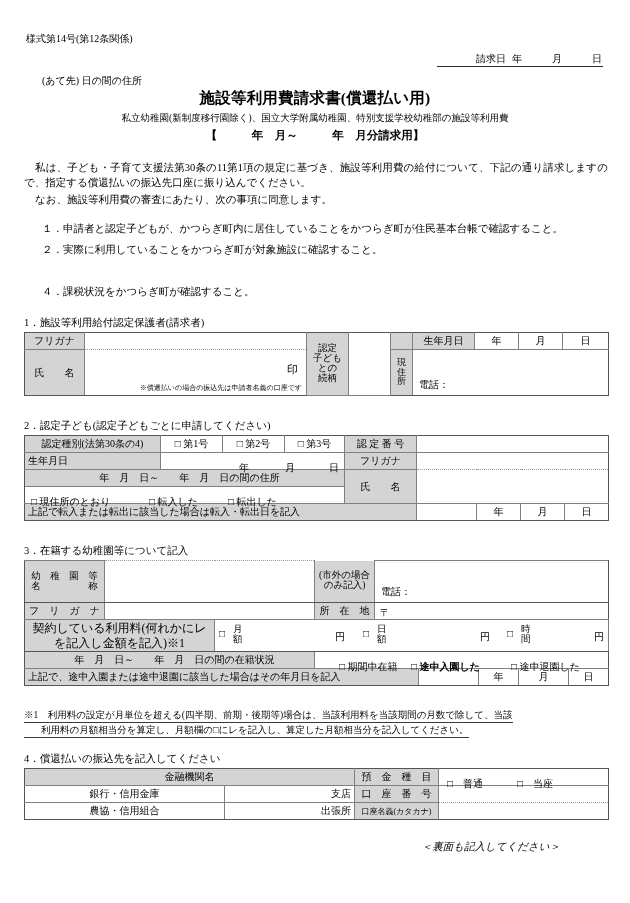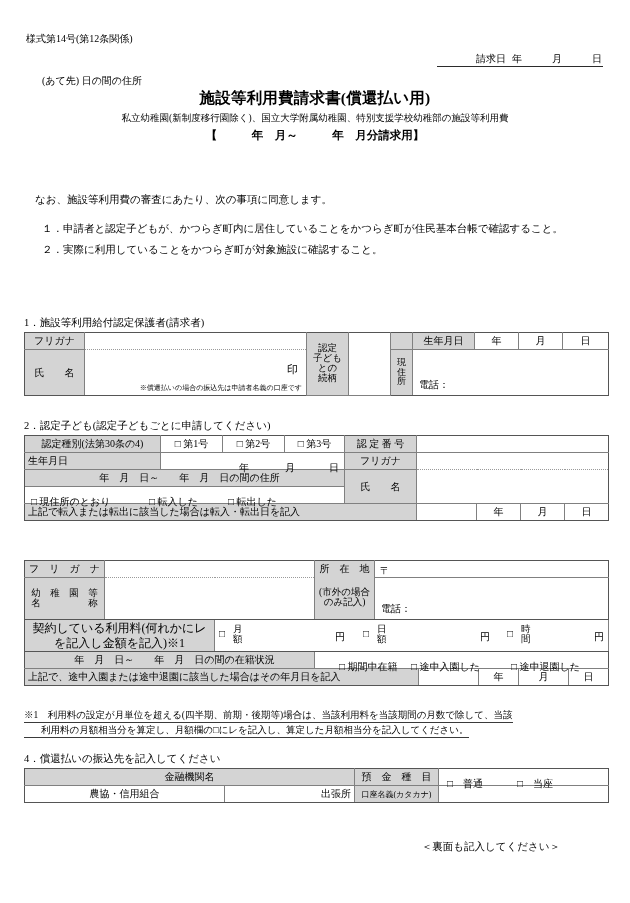--- a/index.html
+++ b/index.html
@@ -118,20 +118,21 @@
     font-size: 9.5px; line-height: 14px;
   }
   #note1 .u { border-bottom: 1px solid #3a3a3a; display: inline-block; }
   #note1-l1 { display: block; }
   #note1-l2 { display: block; padding-left: 17px; }
 
   
   #footer-note {
     position: absolute; right: 26px; top: 840px;
     font-size: 10.5px;
+    font-style: italic;
   }
 </style>
 </head>
 <body>
 
 <div class="page">
 
   <div class="t fs10" id="form-number">様式第14号(第12条関係)</div>
 
   <div id="claim-date-line">
@@ -140,24 +141,26 @@
     <span class="lbl" style="left:115px;">月</span>
     <span class="lbl" style="left:155px;">日</span>
   </div>
 
   <div class="t fs10" id="addressee">(あて先) 日の間の住所</div>
 
   <div id="doc-subtitle">私立幼稚園(新制度移行園除く)、国立大学附属幼稚園、特別支援学校幼稚部の施設等利用費</div>
   <div id="doc-title">施設等利用費請求書(償還払い用)</div>
   <div id="doc-period">【　　　年　月～　　　年　月分請求用】</div>
 
+  <div class="para" id="para1">私は、子ども・子育て支援法第30条の11第1項の規定に基づき、施設等利用費の給付について、下記の通り請求しますので、指定する償還払いの振込先口座に振り込んでください。</div>
   <div class="para" id="para2">なお、施設等利用費の審査にあたり、次の事項に同意します。</div>
 
   <div class="consent" id="consent1">１．申請者と認定子どもが、かつらぎ町内に居住していることをかつらぎ町が住民基本台帳で確認すること。</div>
   <div class="consent" id="consent2">２．実際に利用していることをかつらぎ町が対象施設に確認すること。</div>
+  <div class="consent" id="consent4">４．課税状況をかつらぎ町が確認すること。</div>
 
   <div class="sec-head" style="top:316px;">1．施設等利用給付認定保護者(請求者)</div>
 
   <table class="tbl" id="tbl1" style="left:24px; top:332px; width:584px;">
     <colgroup>
       <col style="width:60px">
         <col style="width:222px">
         <col style="width:42px">
       <col style="width:42px">
         <col style="width:22px">
@@ -253,61 +256,62 @@
     <tr>
       <td class="gray lft outerL outerB" colspan="5">上記で転入または転出に該当した場合は転入・転出日を記入</td>
       <td class="outerB"></td>
       <td class="ctr outerB">年</td>
       <td class="ctr outerB">月</td>
       <td class="ctr outerB outerR">日</td>
     </tr>
   </tbody>
     </table>
 
+  <div class="sec-head" style="top:544px;">3．在籍する幼稚園等について記入</div>
 
   <table class="tbl" id="tbl3" style="left:24px; top:560px; width:584px;">
     <colgroup>
       <col style="width:80px">
         <col style="width:110px">
         <col style="width:100px">
       <col style="width:60px">
         <col style="width:44px">
         <col style="width:60px">
       <col style="width:40px">
         <col style="width:50px">
         <col style="width:40px">
     </colgroup>
     <tbody>
         <tr>
+      <td class="gray ctr outerL outerB" style="height:42px;">
+        <span class="vcol" style="font-size:9.5px;">
+          <span>幼　稚　園　等</span>
+          <span>名　　　　　称</span>
+        </span>
+      </td>
+      <td class="outerB dashT" colspan="2" style="height:42px;"></td>
+      <td class="gray ctr outerB not" style="height:42px;">
+        <span class="vcol" style="font-size:9.5px;">
+          <span>(市外の場合</span>
+          <span>のみ記入)</span>
+        </span>
+      </td>
+      <td class="outerB outerR bot" colspan="5" style="height:42px; position:relative;">
+        <span style="position:absolute; left:6px; bottom:3px; font-size:10px;">電話：</span>
+      </td>
+    </tr>
+    <tr>
       <td class="gray ctr outerL outerT">フ　リ　ガ　ナ</td>
       <td class="outerT nob" colspan="2"></td>
       <td class="gray ctr outerT nob">所　在　地</td>
       <td class="outerT outerR top" colspan="5" style="position:relative;">
         <span style="position:absolute; left:5px; top:3px; font-size:10px;">〒</span>
       </td>
     </tr>
     <tr>
-      <td class="gray ctr outerL outerB" style="height:42px;">
-        <span class="vcol" style="font-size:9.5px;">
-          <span>幼　稚　園　等</span>
-          <span>名　　　　　称</span>
-        </span>
-      </td>
-      <td class="outerB dashT" colspan="2" style="height:42px;"></td>
-      <td class="gray ctr outerB not" style="height:42px;">
-        <span class="vcol" style="font-size:9.5px;">
-          <span>(市外の場合</span>
-          <span>のみ記入)</span>
-        </span>
-      </td>
-      <td class="outerB outerR bot" colspan="5" style="height:42px; position:relative;">
-        <span style="position:absolute; left:6px; bottom:3px; font-size:10px;">電話：</span>
-      </td>
-    </tr>
-    <tr>
       <td class="gray ctr outerL outerB" colspan="2" style="height:32px;">
         <span class="vcol" style="font-size:12px; line-height:1.25;">
           <span>契約している利用料(何れかにレ</span>
           <span>を記入し金額を記入)※1</span>
         </span>
       </td>
       <td class="outerB" colspan="7" style="height:32px; position:relative;">
         <span style="position:absolute; left:4px; top:8px; font-size:10px;">□</span>
         <span class="vstack" style="position:absolute; left:18px; top:5px;">
           <span>月</span>
@@ -327,21 +331,21 @@
           <span>時</span>
           <span>間</span>
         </span>
         <span style="position:absolute; right:4px; top:10px; font-size:10px;">円</span>
       </td>
     </tr>
     <tr>
       <td class="gray ctr outerL" colspan="3">　年　月　日～　　年　月　日の間の在籍状況</td>
       <td class="outerR lft chk" colspan="6" style="position:relative;">
         <span style="position:absolute; left:24px;">□ 期間中在籍</span>
-        <span style="position:absolute; left:96px;">□ 途中入園した</span>
+        <span style="position:absolute; left:96px;font-weight:bold;">□ 途中入園した</span>
         <span style="position:absolute; left:196px;">□ 途中退園した</span>
       </td>
     </tr>
     <tr>
       <td class="gray lft outerL outerB" colspan="5">上記で、途中入園または途中退園に該当した場合はその年月日を記入</td>
       <td class="outerB"></td>
       <td class="ctr outerB">年</td>
       <td class="ctr outerB">月</td>
       <td class="ctr outerB outerR">日</td>
     </tr>
@@ -365,20 +369,26 @@
     <tbody>
         <tr>
       <td class="gray ctr outerL outerT" colspan="2">金融機関名</td>
       <td class="gray ctr outerT">預　金　種　目</td>
       <td class="outerT outerR lft chk" style="position:relative;">
         <span style="position:absolute; left:8px;">□　普通</span>
         <span style="position:absolute; left:78px;">□　当座</span>
       </td>
     </tr>
     <tr>
+      <td class="ctr outerL">銀行・信用金庫</td>
+      <td class="rgt">支店</td>
+      <td class="gray ctr">口　座　番　号</td>
+      <td class="outerR nob"></td>
+    </tr>
+    <tr>
       <td class="ctr outerL outerB not">農協・信用組合</td>
       <td class="rgt outerB not">出張所</td>
       <td class="gray ctr outerB" style="font-size:8px;">口座名義(カタカナ)</td>
       <td class="outerB outerR dashT"></td>
     </tr>
   </tbody>
     </table>
 
   <div id="footer-note">＜裏面も記入してください＞</div>
 

